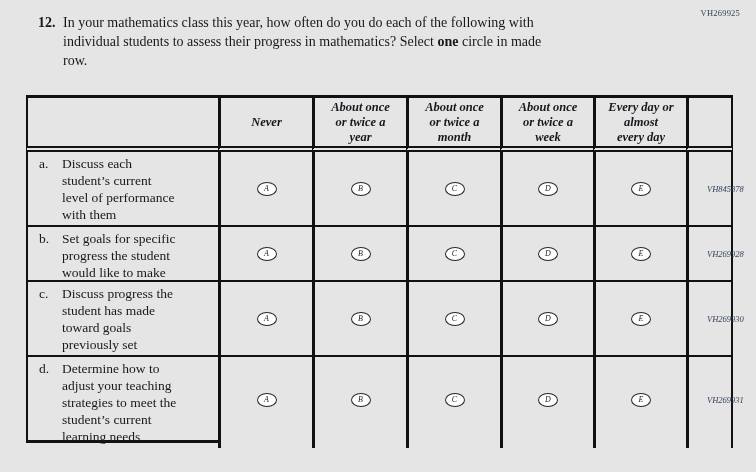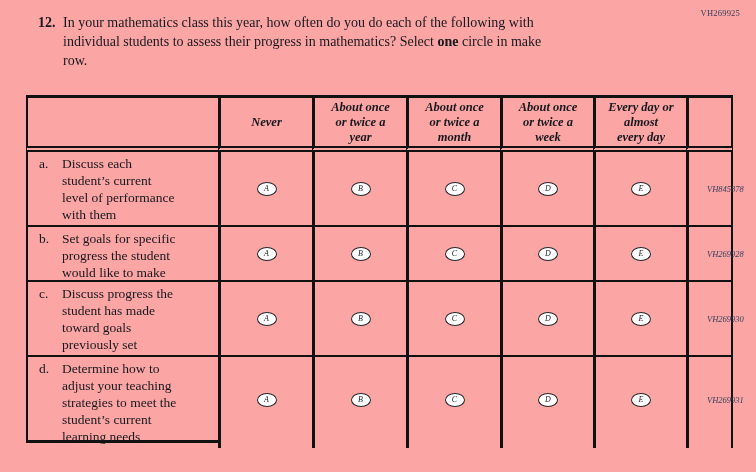--- a/index.html
+++ b/index.html
@@ -1,17 +1,17 @@
 <!DOCTYPE html>
 <html><head>
 <meta charset="utf-8">
 <style>
   html,body{margin:0;padding:0;background:#ffffff;}
   .page{
-    position:relative;width:756px;height:472px;background:#fca5a5;
+    position:relative;width:756px;height:472px;background:#e5e5e5;
     font-family:"Liberation Serif","DejaVu Serif",serif;color:#16181d;overflow:hidden;
   }
   
   .qwrap{position:absolute;left:38px;top:13px;display:flex;}
   .qnum{font-weight:bold;font-size:14px;line-height:19px;width:25px;flex:none;}
   .qlines{font-size:14px;line-height:19px;white-space:nowrap;}
   .qlines b{font-weight:bold;}
   .pagecode{
     position:absolute;top:8px;right:16px;
     font-size:8.5px;color:#35405a;letter-spacing:0.2px;
@@ -48,21 +48,21 @@
 </style>
 </head>
 <body>
 
 <div class="page">
 
   <div class="qwrap">
     <span class="qnum">12.</span>
     <div class="qlines">
       <div>In your mathematics class this year, how often do you do each of the following with</div>
-      <div><span>individual students to assess their progress in mathematics? Select </span><b>one</b><span> circle in make</span></div>
+      <div><span>individual students to assess their progress in mathematics? Select </span><b>one</b><span> circle in made</span></div>
       <div>row.</div>
     </div>
   </div>
 
   <div class="pagecode">VH269925</div>
 
   <div class="grid">
 
     <div class="cell bl2 bt3 bbD"></div>
     <div class="cell bl3 bt3 bbD hdr">Never</div>

